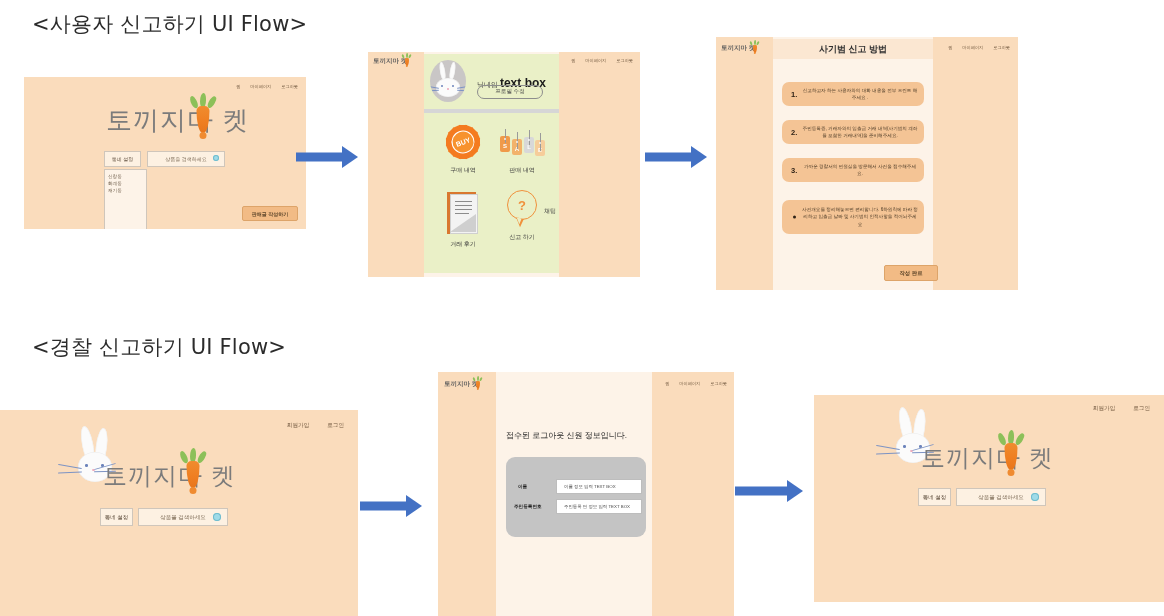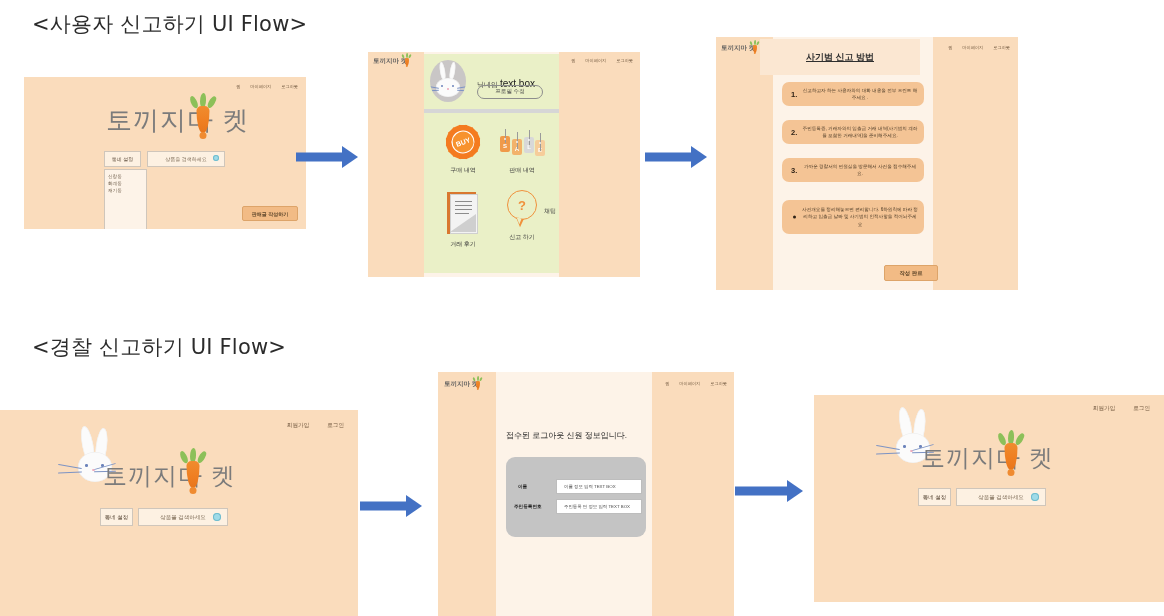--- a/index.html
+++ b/index.html
@@ -84,21 +84,21 @@
     border-radius:2px;white-space:nowrap;font-weight:700;
   }
 
   
   .mypage-col{position:absolute;background:#fdf3e8;}
   .mypage-panel{position:absolute;background:#eaf0c7;}
   .divider{position:absolute;background:#d6d6d6;}
   .profile-circle{position:absolute;border-radius:50%;background:#c9c6c6;overflow:hidden;}
   .nick{position:absolute;white-space:nowrap;}
   .nick .a{color:#3f3f3f;font-size:7px;}
-  .nick .b{color:#1b1b1b;font-size:10px;font-weight:400;}
+  .nick .b{color:#1b1b1b;font-size:12px;font-weight:700;}
   .ghost-btn{
     position:absolute;border:1px solid #8d8d8d;border-radius:20px;background:transparent;
     display:flex;align-items:center;justify-content:center;color:#4a4a4a;font-size:5.6px;white-space:nowrap;
   }
   .tile{position:absolute;display:flex;flex-direction:column;align-items:center;}
   .tile-label{font-size:6px;color:#3a3a3a;white-space:nowrap;}
 
   
   .sunburst{position:relative;}
   .sunburst .spike{position:absolute;left:50%;top:50%;background:#f47b20;}
@@ -344,21 +344,21 @@
     </span>
   </div>
 
   <div class="navbar" style="right:8px;top:8px;">
     <span class="nav-link">찜</span>
     <span class="nav-link">마이페이지</span>
     <span class="nav-link">로그아웃</span>
   </div>
 
   <div class="guide-col" style="left:57px;top:0;width:160px;height:253px;"></div>
-  <div class="guide-head" style="left:44px;top:2px;width:160px;height:36px;font-size:9px;text-decoration:underline;">
+  <div class="guide-head" style="left:57px;top:2px;width:160px;height:20px;font-size:9px;">
     <span>사기범 신고 방법</span>
   </div>
 
   <div class="step" style="left:66px;top:45px;width:142px;height:24px;font-size:4.6px;">
     <span class="step-num" style="font-size:7.5px;">1.</span>
     <span class="step-txt">신고하고자 하는 사용자와의 대화 내용을 전부 프린트 해주세요 .</span>
   </div>
 
   <div class="step" style="left:66px;top:83px;width:142px;height:24px;font-size:4.6px;">
     <span class="step-num" style="font-size:7.5px;">2.</span>

